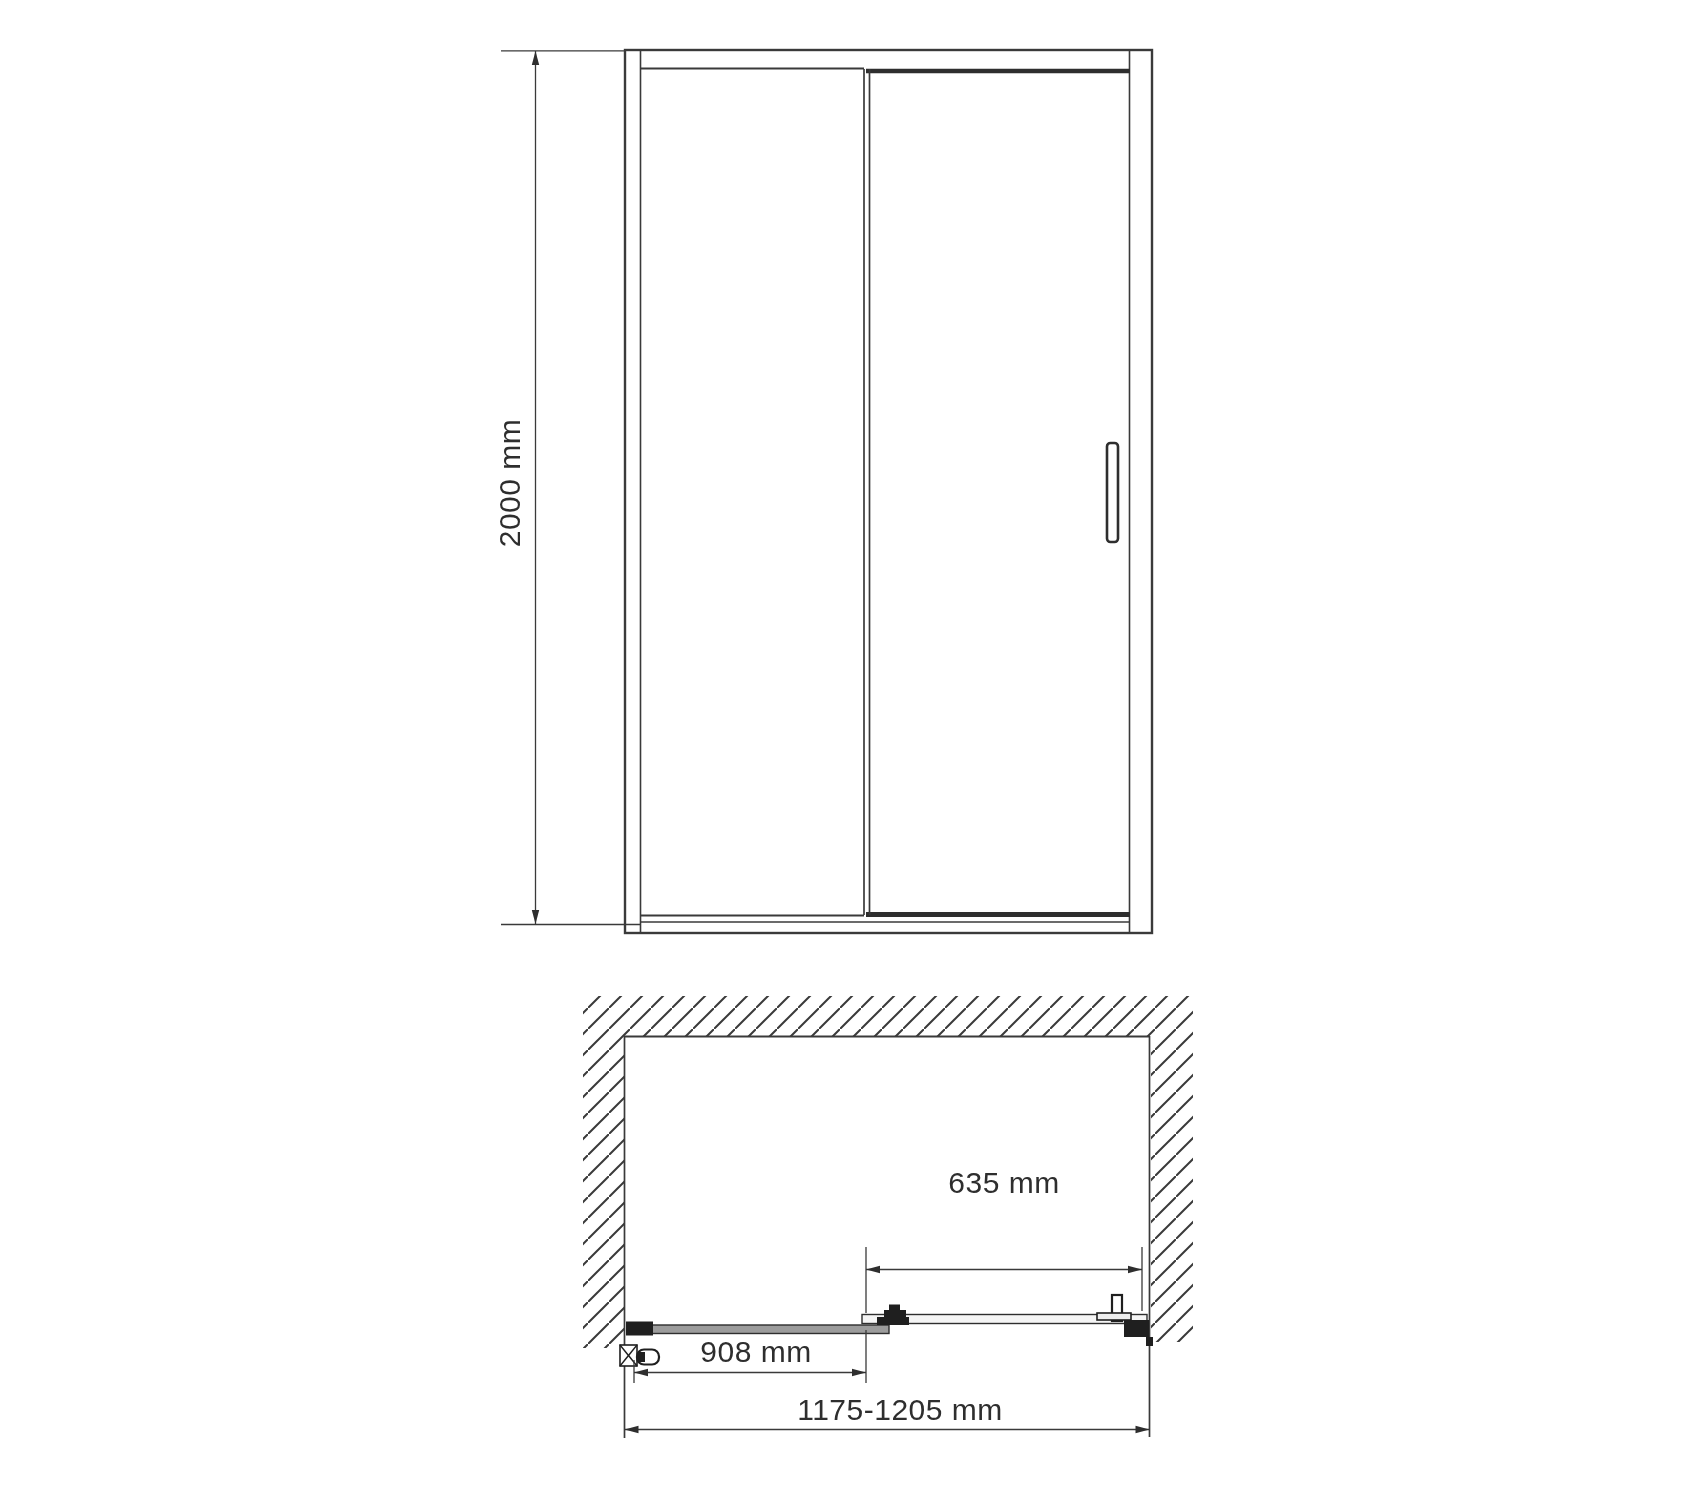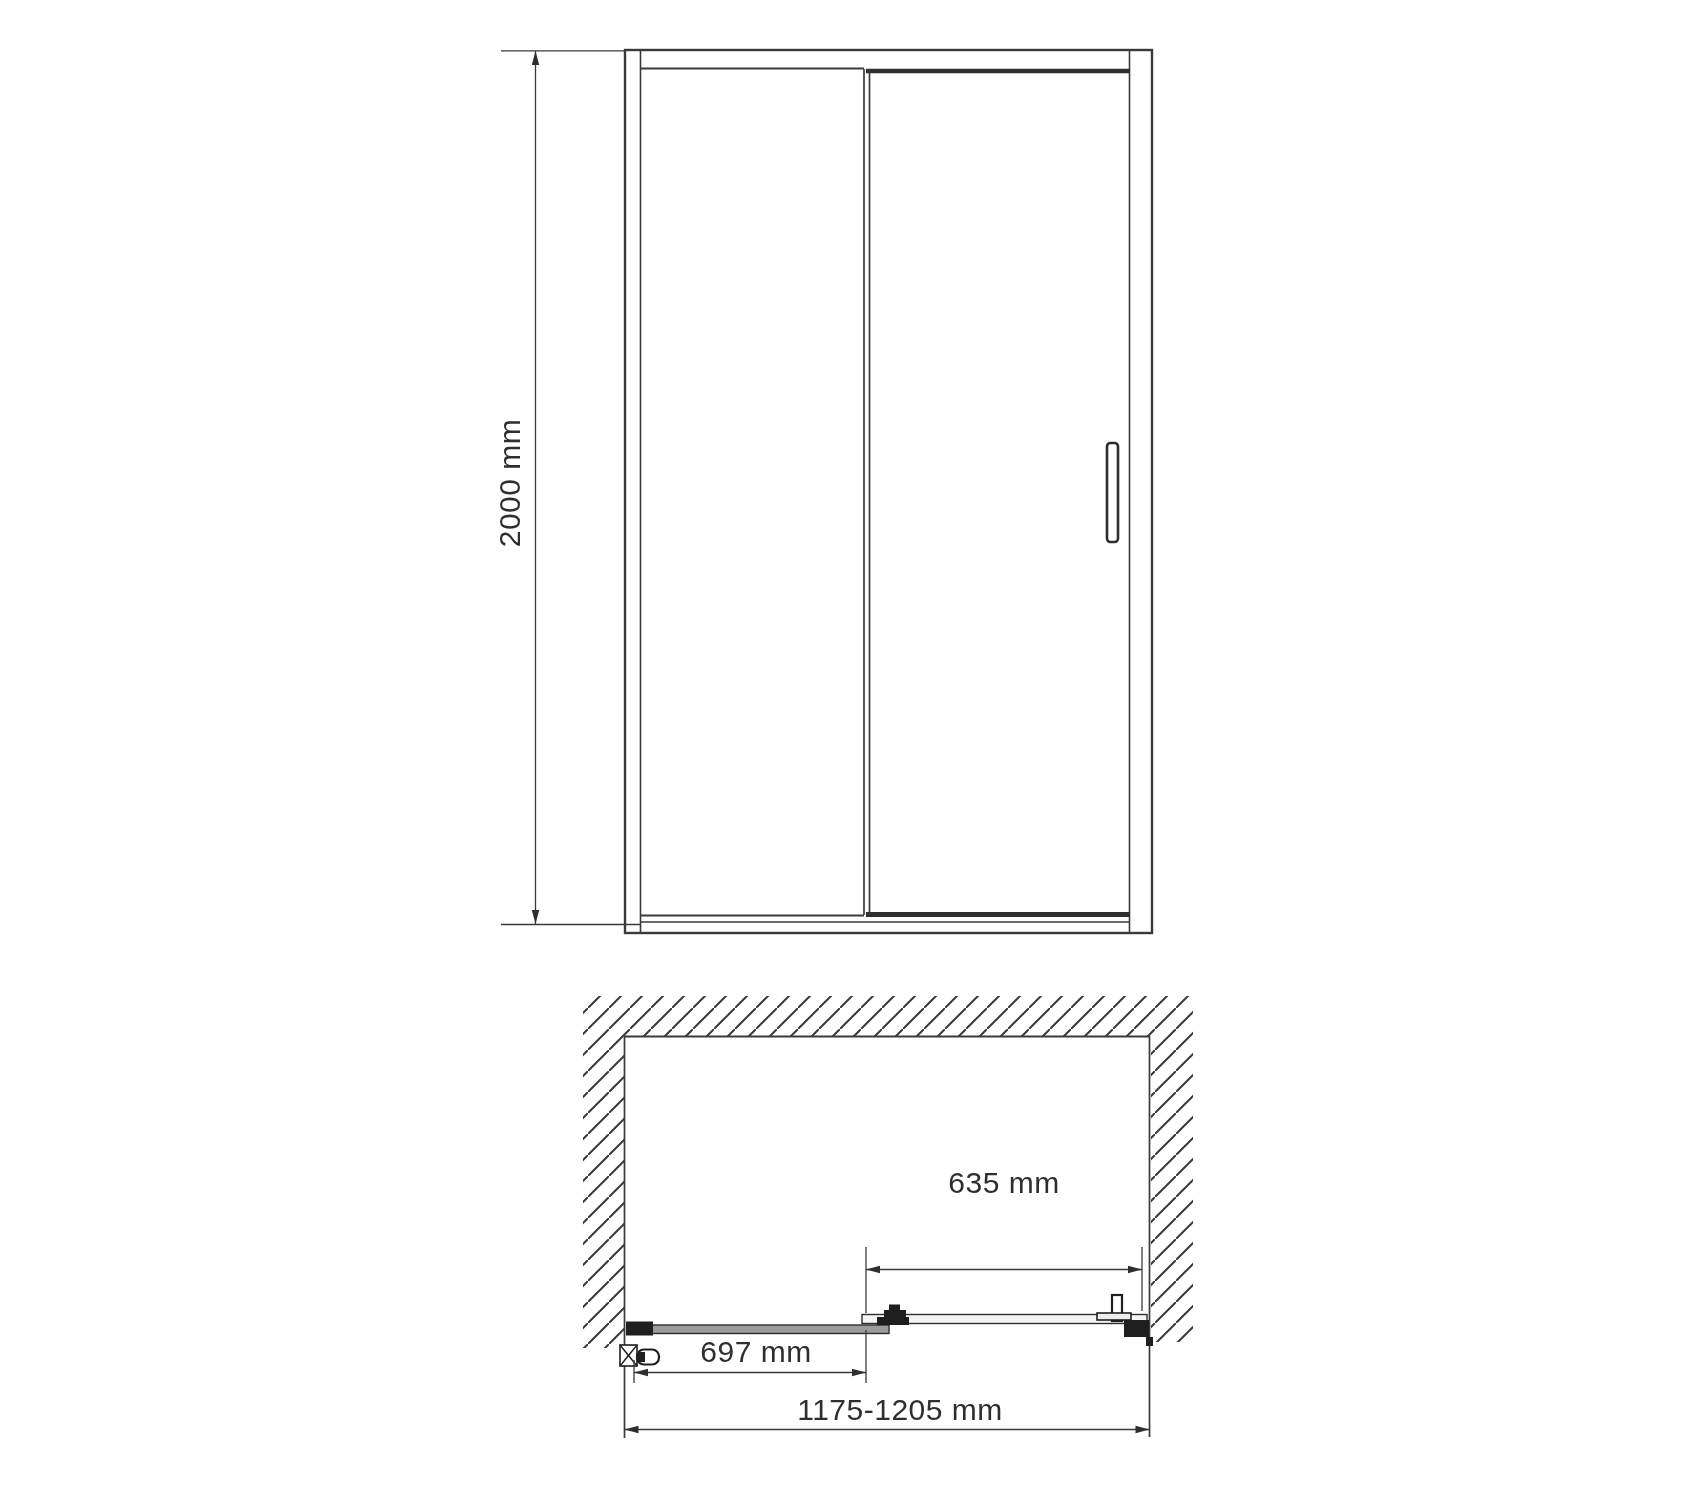--- a/index.html
+++ b/index.html
@@ -133,17 +133,17 @@
         <path d="M 624.5 1429.5 L 638.5 1425.8 L 638.5 1433.2 Z" fill="#2e2e2e"></path>
         <path d="M 1149.5 1429.5 L 1135.5 1425.8 L 1135.5 1433.2 Z" fill="#2e2e2e"></path>
       </g>
     </g>
   </svg>
 
   <div class="dim-label vertical" style="left:440px; top:467px; width:140px;">2000 mm</div>
 
   <div class="dim-label" style="left:934px; top:1167px; width:140px;">635 mm</div>
 
-  <div class="dim-label" style="left:686px; top:1336px; width:140px;">697 mm</div>
+  <div class="dim-label" style="left:686px; top:1336px; width:140px;">908 mm</div>
 
   <div class="dim-label" style="left:790px; top:1394px; width:220px;">1175-1205 mm</div>
 
 </div>
 
 </body></html>

